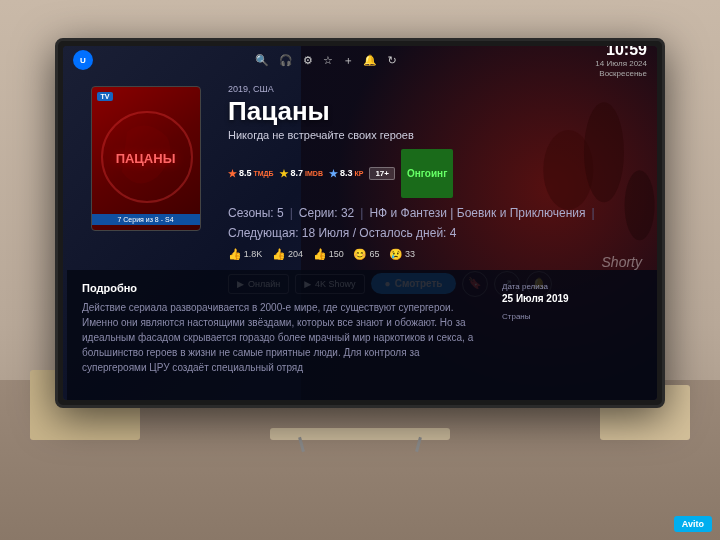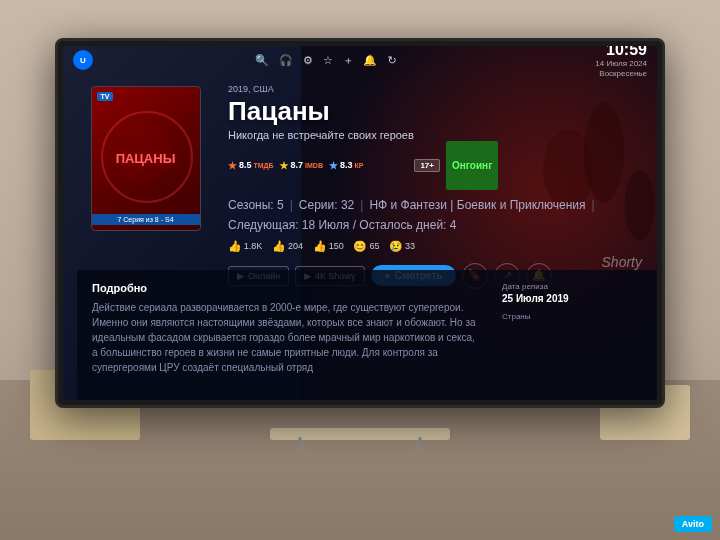--- a/index.html
+++ b/index.html
@@ -271,20 +271,21 @@
       font-size: 26px;
       font-weight: bold;
       line-height: 1.1;
       margin-bottom: 3px;
       text-shadow: 0 2px 4px rgba(0,0,0,0.5);
     }
 
     .show-tagline {
       color: #ccccdd;
       font-size: 11px;
+      margin-bottom: 8px;
     }
 
     .ratings-row {
       display: flex;
       align-items: center;
       gap: 6px;
       margin-bottom: 8px;
       flex-wrap: wrap;
     }
 
@@ -304,21 +305,20 @@
     }
 
     .age-badge {
       background: rgba(255,255,255,0.15);
       color: #fff;
       font-size: 8px;
       font-weight: bold;
       padding: 1px 5px;
       border-radius: 2px;
       border: 1px solid rgba(255,255,255,0.3);
-      margin-left: 45px;
     }
 
     .ongoing-badge {
       background: #1a6b1a;
       color: #66ff66;
       font-size: 10px;
       font-weight: bold;
       padding: 19px 6px;
       border-radius: 2px;
     }
@@ -412,21 +412,21 @@
       border-radius: 50%;
       color: #ccc;
       font-size: 11px;
       cursor: pointer;
     }
 
     
     .bottom-section {
       position: absolute;
       bottom: 0;
-      left: 14px;
+      left: 4px;
       right: 0;
       height: 130px;
       background: rgba(5, 8, 20, 0.85);
       padding: 12px 15px;
       display: flex;
       gap: 20px;
     }
 
     .description-col {
       flex: 1;

